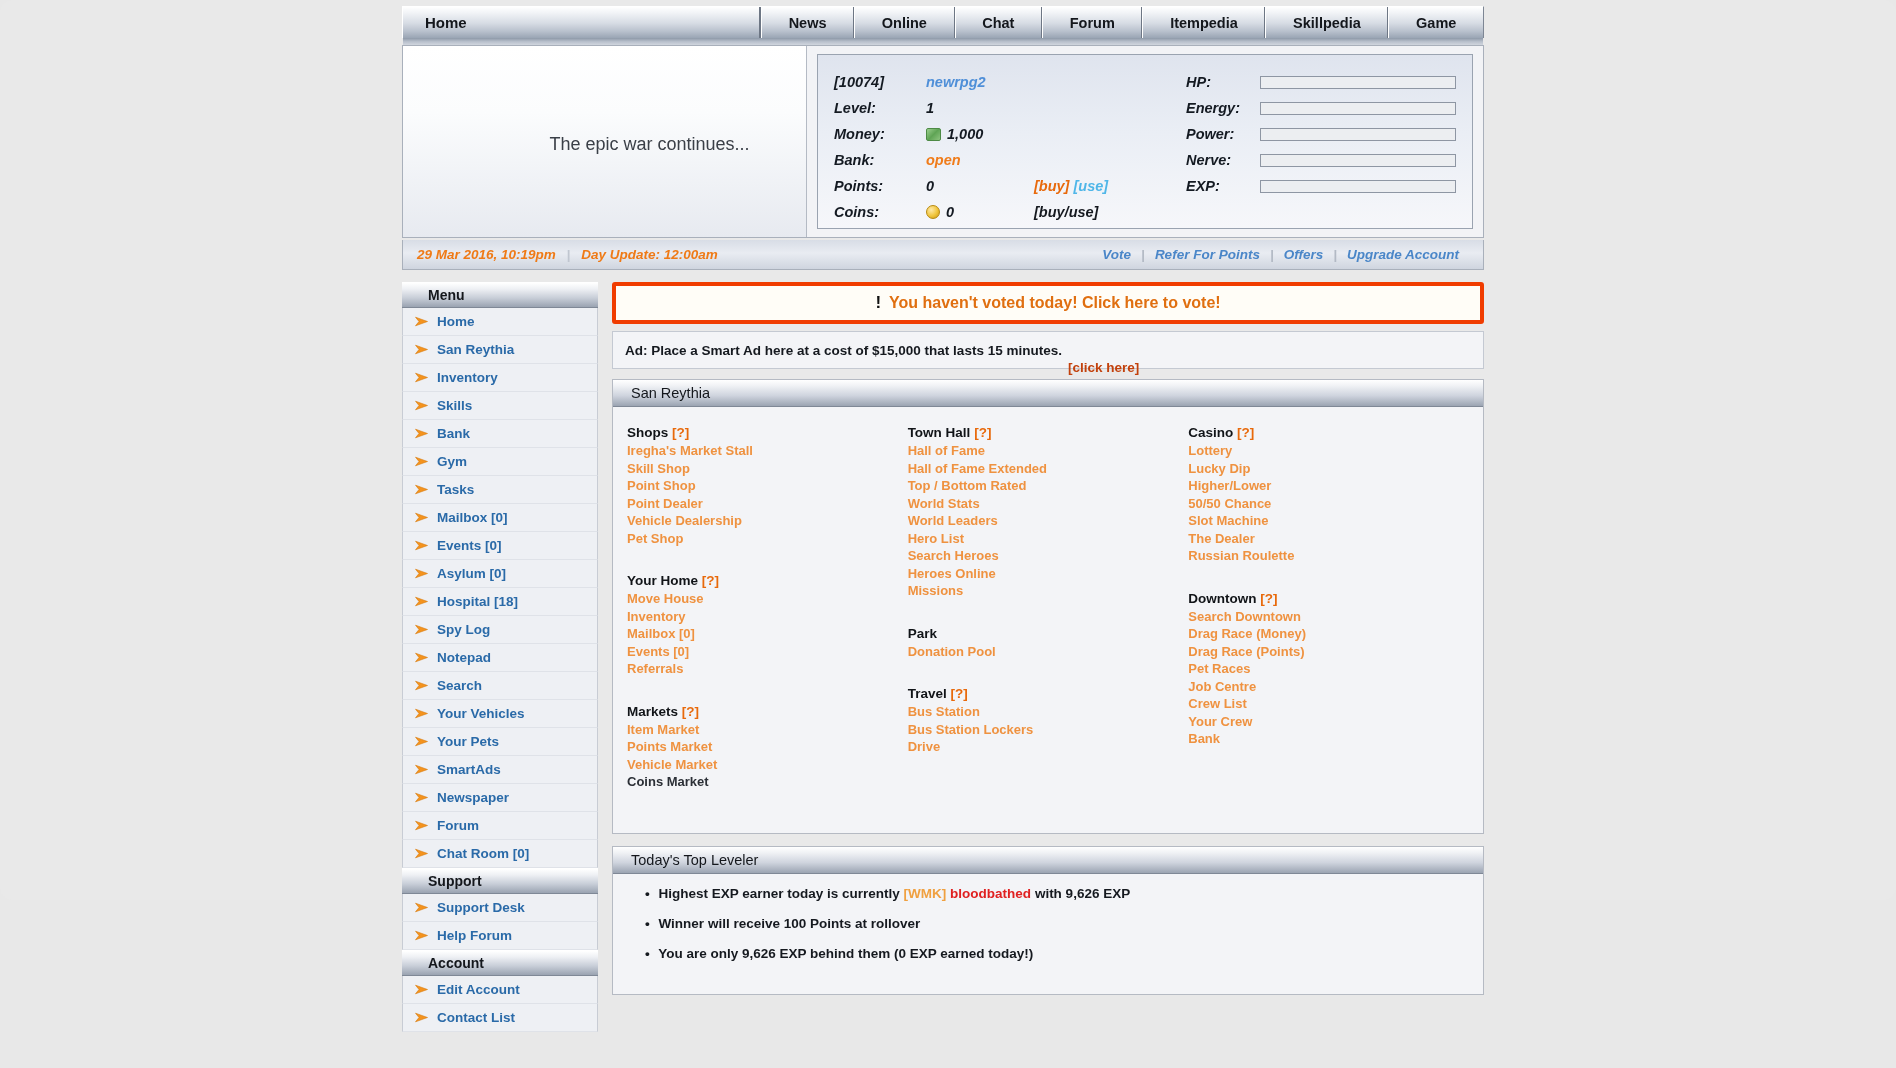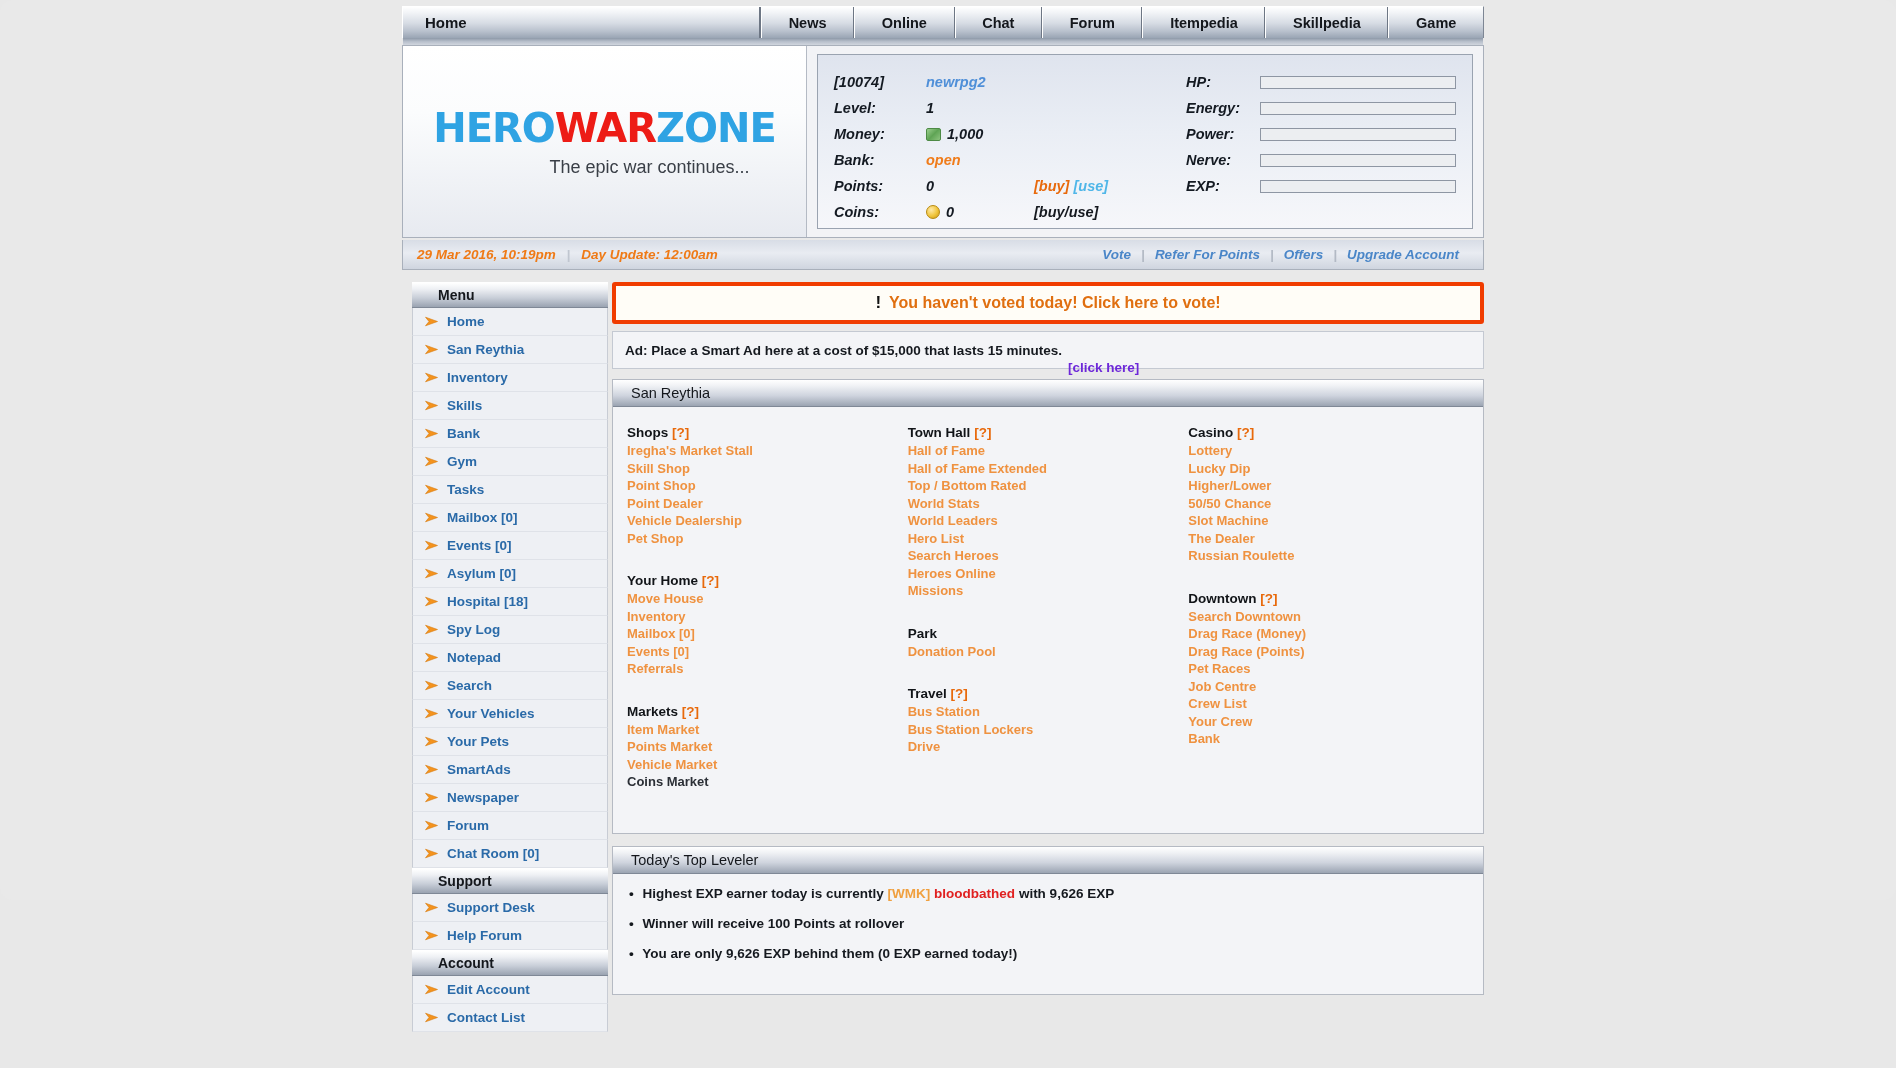--- a/index.html
+++ b/index.html
@@ -114,21 +114,21 @@
     display: flex; align-items: center;
     font-size: 13.5px; font-weight: bold; font-style: italic;
   }
   .date-left { padding-left: 14px; color: #ef7a16; }
   .date-left .sep { color: #c0c6d0; margin: 0 7px; }
   .date-right { margin-left: auto; padding-right: 14px; display: flex; align-items: flex-end; }
   .date-right a { color: #4a86c8; text-decoration: none; padding: 0 10px; }
   .date-right .vsep { color: #b3bac5; }
 
   
-  .sidebar { position: absolute; left: 412px; top: 282px; width: 196px; }
+  .sidebar { position: absolute; left: 402px; top: 282px; width: 196px; }
   .side-head {
     height: 26px;
     background: linear-gradient(to bottom,#ffffff 0%,#eef0f4 25%,#c8ced8 62%,#9aa3b1 100%);
     border-top: 1px solid #ffffff;
     border-bottom: 1px solid #7f8896;
     display: flex; align-items: center;
     padding-left: 26px;
     font-size: 14px; font-weight: bold; color: #14171c;
   }
   .side-item {
@@ -156,21 +156,21 @@
   .vote-banner .bang { color:#111; margin-right:8px; font-size:17px;}
   .ad-box {
     height: 38px;
     background: #f3f4f7;
     border: 1px solid #c4c9d2;
     display: flex; align-items: center;
     padding-left: 12px;
     font-size: 13.5px; font-weight: bold; color: #15191f;
     margin-bottom: 10px;
   }
-  .ad-box .adlink { color: #6d28d9; margin-left: 6px; font-weight: bold; margin-top: 35px; }
+  .ad-box .adlink { color: #c2410c; margin-left: 6px; font-weight: bold; margin-top: 35px; }
 
   .panel { border: 1px solid #b5bac3; background: #f3f4f7; margin-bottom: 12px; }
   .panel-head {
     height: 27px;
     background: linear-gradient(to bottom,#ffffff 0%,#f0f2f5 22%,#cfd4de 60%,#9ba4b2 100%);
     border-bottom: 1px solid #7f8896;
     display: flex; align-items: center; padding-left: 18px;
     font-size: 14.5px; color: #14171c;
   }
   .panel-body { padding: 18px 0 16px 0; }
@@ -179,21 +179,21 @@
   .col { width: 33.33%; }
   .group { margin-bottom: 26px; }
   .group-title { font-size: 13.5px; font-weight: bold; color: #111418; margin-bottom: 2px; }
   .group-title .q { color: #e8690b; }
   .group a {
     display: block; font-size: 13px; font-weight: bold;
     color: #ef9240; text-decoration: none; line-height: 17.5px;
   }
   .group a.nolink { color: #2b2f36; }
 
-  .leveler-body { padding: 12px 0 18px 16px; }
+  .leveler-body { padding: 12px 0 18px 16px; margin-left: 16px; }
   .leveler-body .line {
     font-size: 13.5px; font-weight: bold; color: #15191f;
     margin-bottom: 15px;
   }
   .leveler-body .bullet { margin-right: 5px; }
   .tag-wmk { color: #f0a040; }
   .name-red { color: #e02020; }
 </style>
 </head>
 <body>
@@ -222,21 +222,20 @@
     <div class="topnav-item">
         <span>Skillpedia</span>
       </div>
     <div class="topnav-item">
         <span>Game</span>
       </div>
   </div>
 
   <div class="header">
     <div class="logo-box">
-      <div class="logo-word"><span class="logo-hero">HERO</span><span class="logo-war">WAR</span><span class="logo-zone">ZONE</span></div>
       <div class="logo-tag">The epic war continues...</div>
     </div>
 
     <div class="stats">
       <div class="stats-left">
         <div class="srow">
           <span class="slabel">[10074]</span>
           <span class="blue">newrpg2</span>
         </div>
         <div class="srow">

